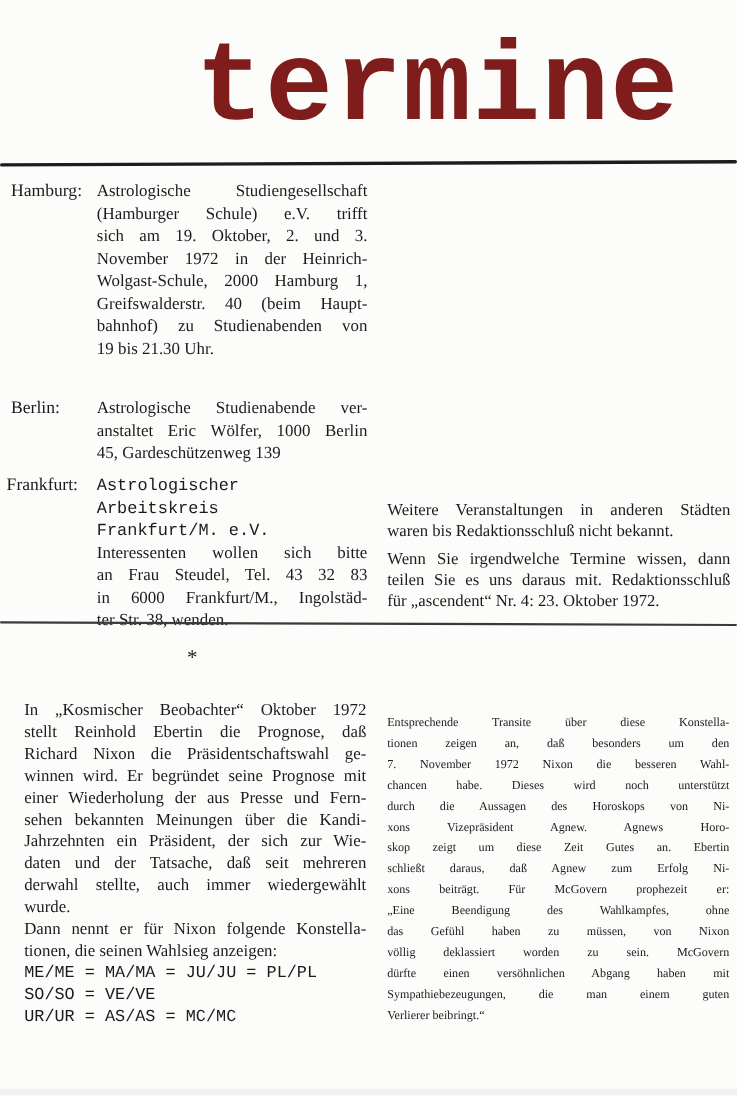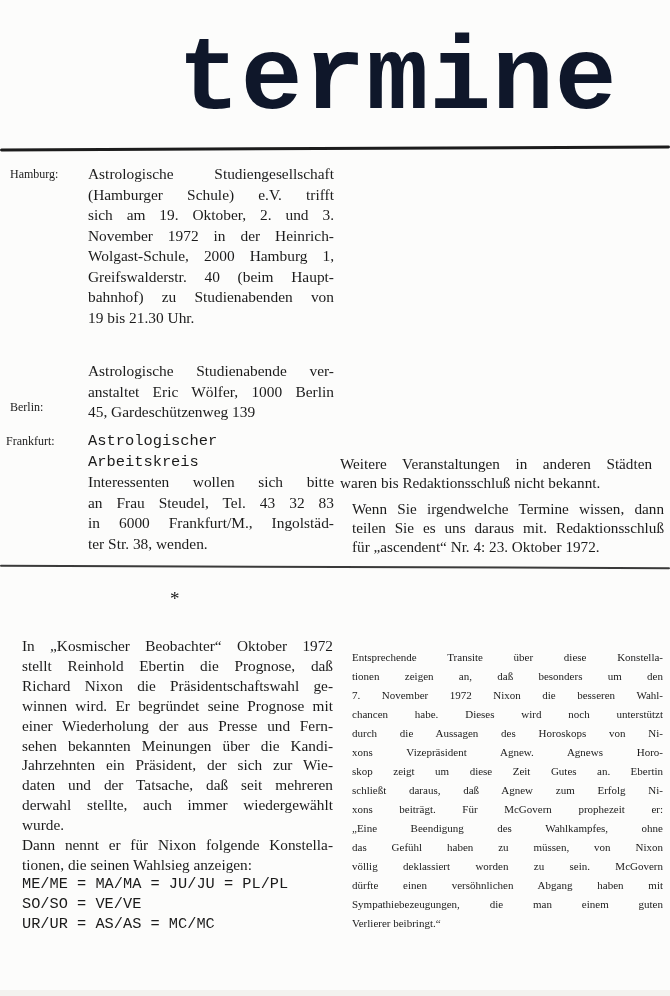--- a/index.html
+++ b/index.html
@@ -6,28 +6,28 @@
   body { width:670px; height:996px; }
   .page {
     position:relative; width:670px; height:996px;
     background:#fcfcfb; color:#1b1b1b; overflow:hidden;
     font-family:"Liberation Serif", serif;
   }
   .abs { position:absolute; }
   .title {
     margin:0; font-family:"Liberation Mono", monospace;
     font-weight:700; font-size:103px; line-height:1; letter-spacing:1px;
-    color:#0f172a; white-space:nowrap;
+    color:#7f1d1d; white-space:nowrap;
   }
   .rule { background:#1c1c1c; }
   .rule-top { left:0; top:147px; width:670px; height:3px; transform:rotate(-0.25deg); border-radius:2px; }
   .rule-mid { left:0; top:566px; width:670px; height:2px; background:#3a3a3a; transform:rotate(0.2deg); border-radius:2px; }
   .bottom-edge { left:0; top:990px; width:670px; height:6px; background:#f3f2ef; }
 
-  .city { font-size:12px; line-height:20.5px; white-space:nowrap; }
+  .city { font-size:16px; line-height:20.5px; white-space:nowrap; }
 
   .upper { font-size:15.4px; line-height:20.5px; }
   .notes { font-size:15.2px; line-height:18.9px; }
   .artL  { font-size:15.3px; line-height:19.9px; }
   .artR  { font-size:11px; line-height:19px; }
 
   .lines .tl { text-align:justify; text-align-last:justify; }
   .lines .tl:last-child { text-align-last:left; }
   .lines.no-just .tl { text-align:left; text-align-last:left;font-family:Liberation Mono, monospace; }
 
@@ -47,41 +47,42 @@
       <div class="tl">Astrologische Studiengesellschaft</div>
       <div class="tl">(Hamburger Schule) e.V. trifft</div>
       <div class="tl">sich am 19. Oktober, 2. und 3.</div>
       <div class="tl">November 1972 in der Heinrich-</div>
       <div class="tl">Wolgast-Schule, 2000 Hamburg 1,</div>
       <div class="tl">Greifswalderstr. 40 (beim Haupt-</div>
       <div class="tl">bahnhof) zu Studienabenden von</div>
       <div class="tl">19 bis 21.30 Uhr.</div>
     </div>
 
-  <div class="abs city" style="left:10px; top:361px;margin-top:36px;">Berlin:</div>
+  <div class="abs city" style="left:10px; top:361px;">Berlin:</div>
   <div class="abs upper lines" style="left:88px; top:361px; width:246px;">
       <div class="tl">Astrologische Studienabende ver-</div>
       <div class="tl">anstaltet Eric Wölfer, 1000 Berlin</div>
       <div class="tl">45, Gardeschützenweg 139</div>
     </div>
 
   <div class="abs city" style="left:6px; top:431px;">Frankfurt:</div>
   <div class="abs" style="left:88px; top:431px; width:246px;">
     <div class="upper lines no-just">
         <div class="tl">Astrologischer Arbeitskreis</div>
+        <div class="tl">Frankfurt/M. e.V.</div>
       </div>
     <div class="upper lines">
         <div class="tl">Interessenten wollen sich bitte</div>
         <div class="tl">an Frau Steudel, Tel. 43 32 83</div>
         <div class="tl">in 6000 Frankfurt/M., Ingolstäd-</div>
         <div class="tl">ter Str. 38, wenden.</div>
       </div>
   </div>
 
-  <div class="abs notes lines" style="left:340px; top:455px; width:312px;">
+  <div class="abs notes lines" style="left:352px; top:455px; width:312px;">
       <div class="tl">Weitere Veranstaltungen in anderen Städten</div>
       <div class="tl">waren bis Redaktionsschluß nicht bekannt.</div>
     </div>
   <div class="abs notes lines" style="left:352px; top:500px; width:312px;">
       <div class="tl">Wenn Sie irgendwelche Termine wissen, dann</div>
       <div class="tl">teilen Sie es uns daraus mit. Redaktionsschluß</div>
       <div class="tl">für „ascendent“ Nr. 4: 23. Oktober 1972.</div>
     </div>
 
   <div class="abs rule rule-mid"></div>

